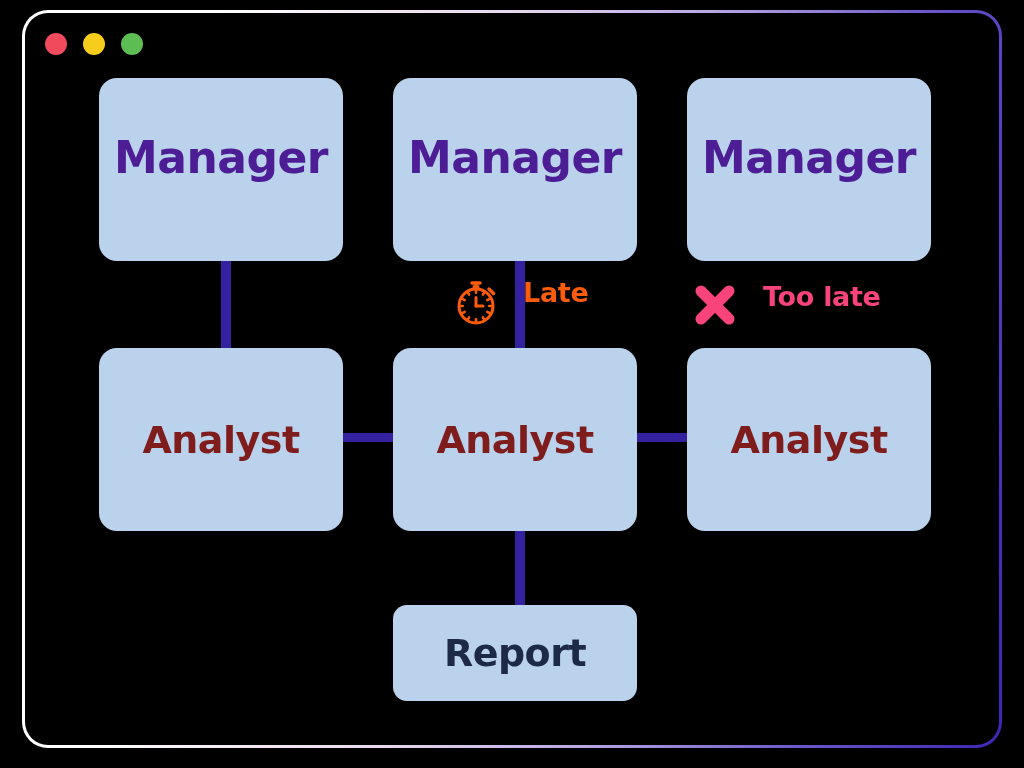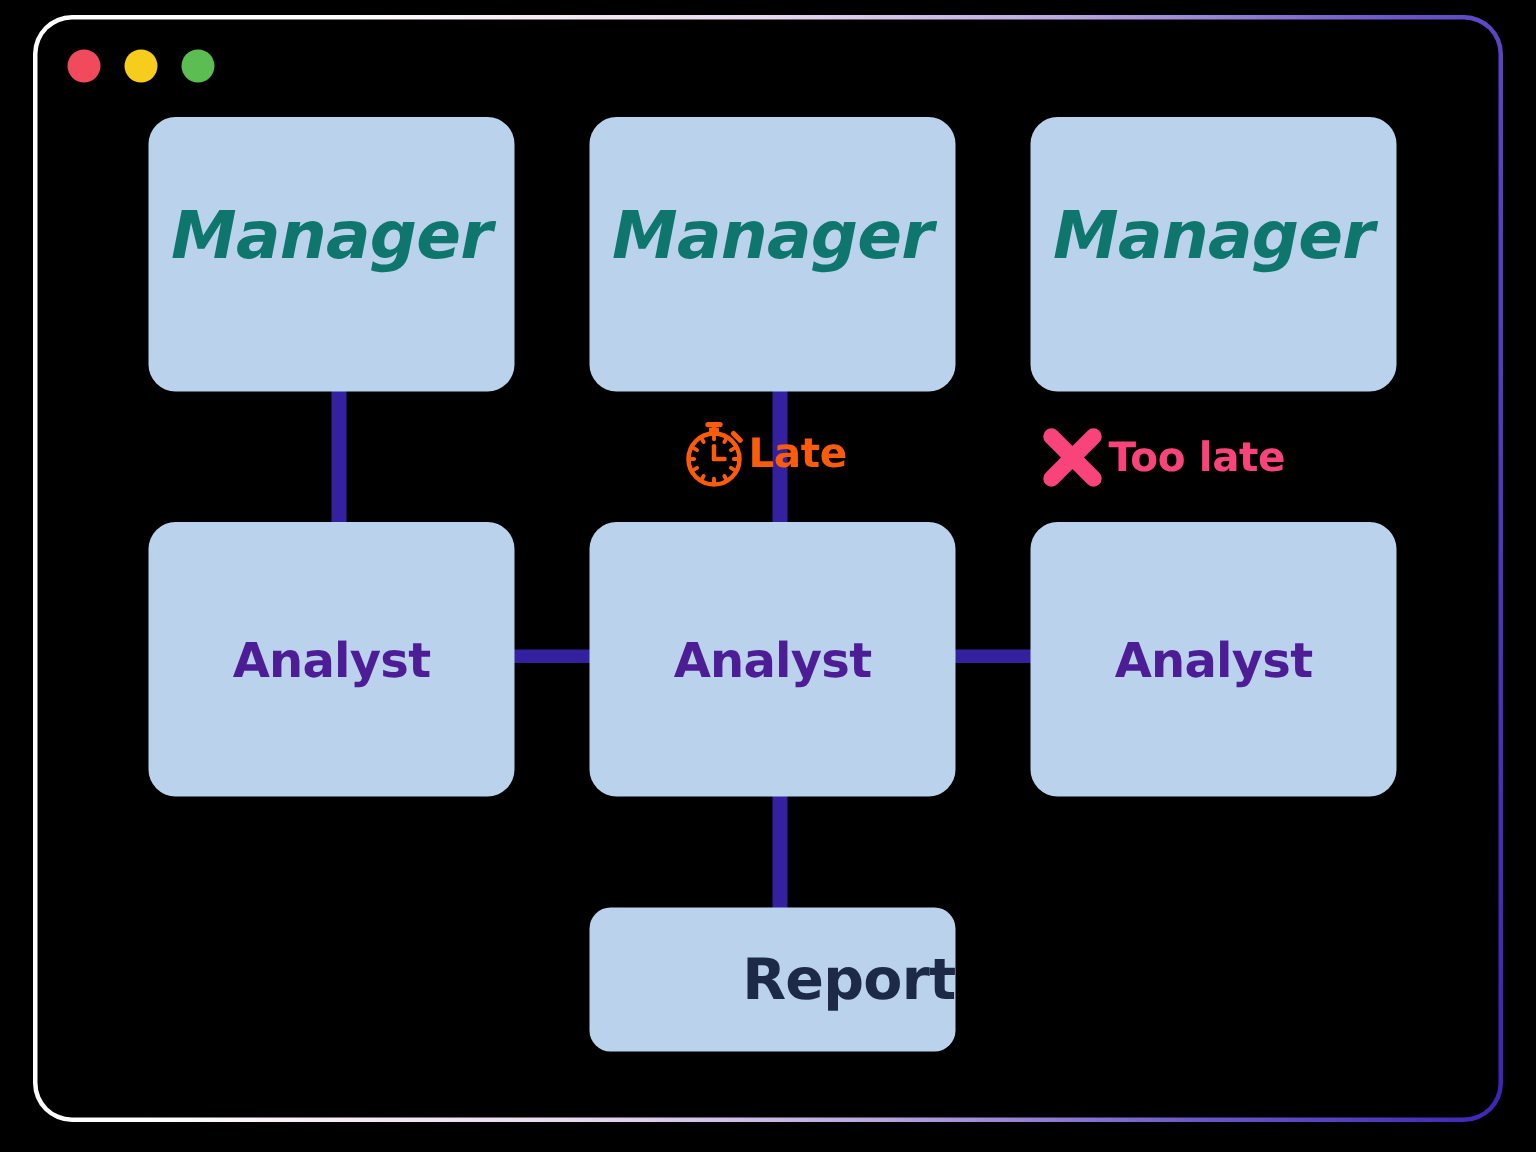--- a/index.html
+++ b/index.html
@@ -52,44 +52,44 @@
     justify-content:center;
     z-index:3;
   }
   .node-label {
     font-weight:bold;
     letter-spacing:-0.5px;
     line-height:1;
     white-space:nowrap;
   }
   .node.manager       { background:#bad2ec; }
-  .node.manager .node-label { color:#0f766e; font-size:44px;font-style:italic; }
+  .node.manager .node-label { color:#4c1d95; font-size:44px; }
   .node.analyst       { background:#bad2ec; }
-  .node.analyst .node-label { color:#4c1d95; font-size:32px; }
+  .node.analyst .node-label { color:#7f1d1d; font-size:38px; }
   .node.report        { background:#bad2ec; }
   .node.report .node-label { color:#1d2a47; font-size:38px; }
 
   
   .node.manager { align-items:flex-start; padding-top:58px; }
 
   
   .conn { position:absolute; z-index:1; }
   .conn-v-solid { width:10px; background:#3321a0; }
   .conn-h-solid { height:9px;  background:#3321a0; }
   .conn-v-dashed {
     width:10px;
     background-image:linear-gradient(#3321a0 0 0);
     background-size:10px 22px;
     background-repeat:repeat-y;
   }
 
   
   .status {
     position:absolute;
-    display:flex; align-items:center; gap:0;
+    display:flex; align-items:flex-start; gap:24px;
     z-index:4;
   }
   .status-label {
     font-size:27px; font-weight:bold; white-space:nowrap;
     letter-spacing:-0.3px;
   }
   .status.late      .status-label { color:#fb5c0c; }
   .status.too-late  .status-label { color:#f8447a; }
   .status-icon { display:block; flex:0 0 auto; }
 </style>
@@ -173,19 +173,19 @@
       </div>
 
       <div class="node analyst" style="left:368px; top:335px; width:244px; height:183px;">
         <span class="node-label">Analyst</span>
       </div>
 
       <div class="node analyst" style="left:662px; top:335px; width:244px; height:183px;">
         <span class="node-label">Analyst</span>
       </div>
 
-      <div class="node report" style="left:368px; top:592px; width:244px; height:96px; border-radius:14px;justify-content:flex-end;">
+      <div class="node report" style="left:368px; top:592px; width:244px; height:96px; border-radius:14px;">
         <span class="node-label">Report</span>
       </div>
 
     </div>
   </div>
 </div>
 
 </body></html>

